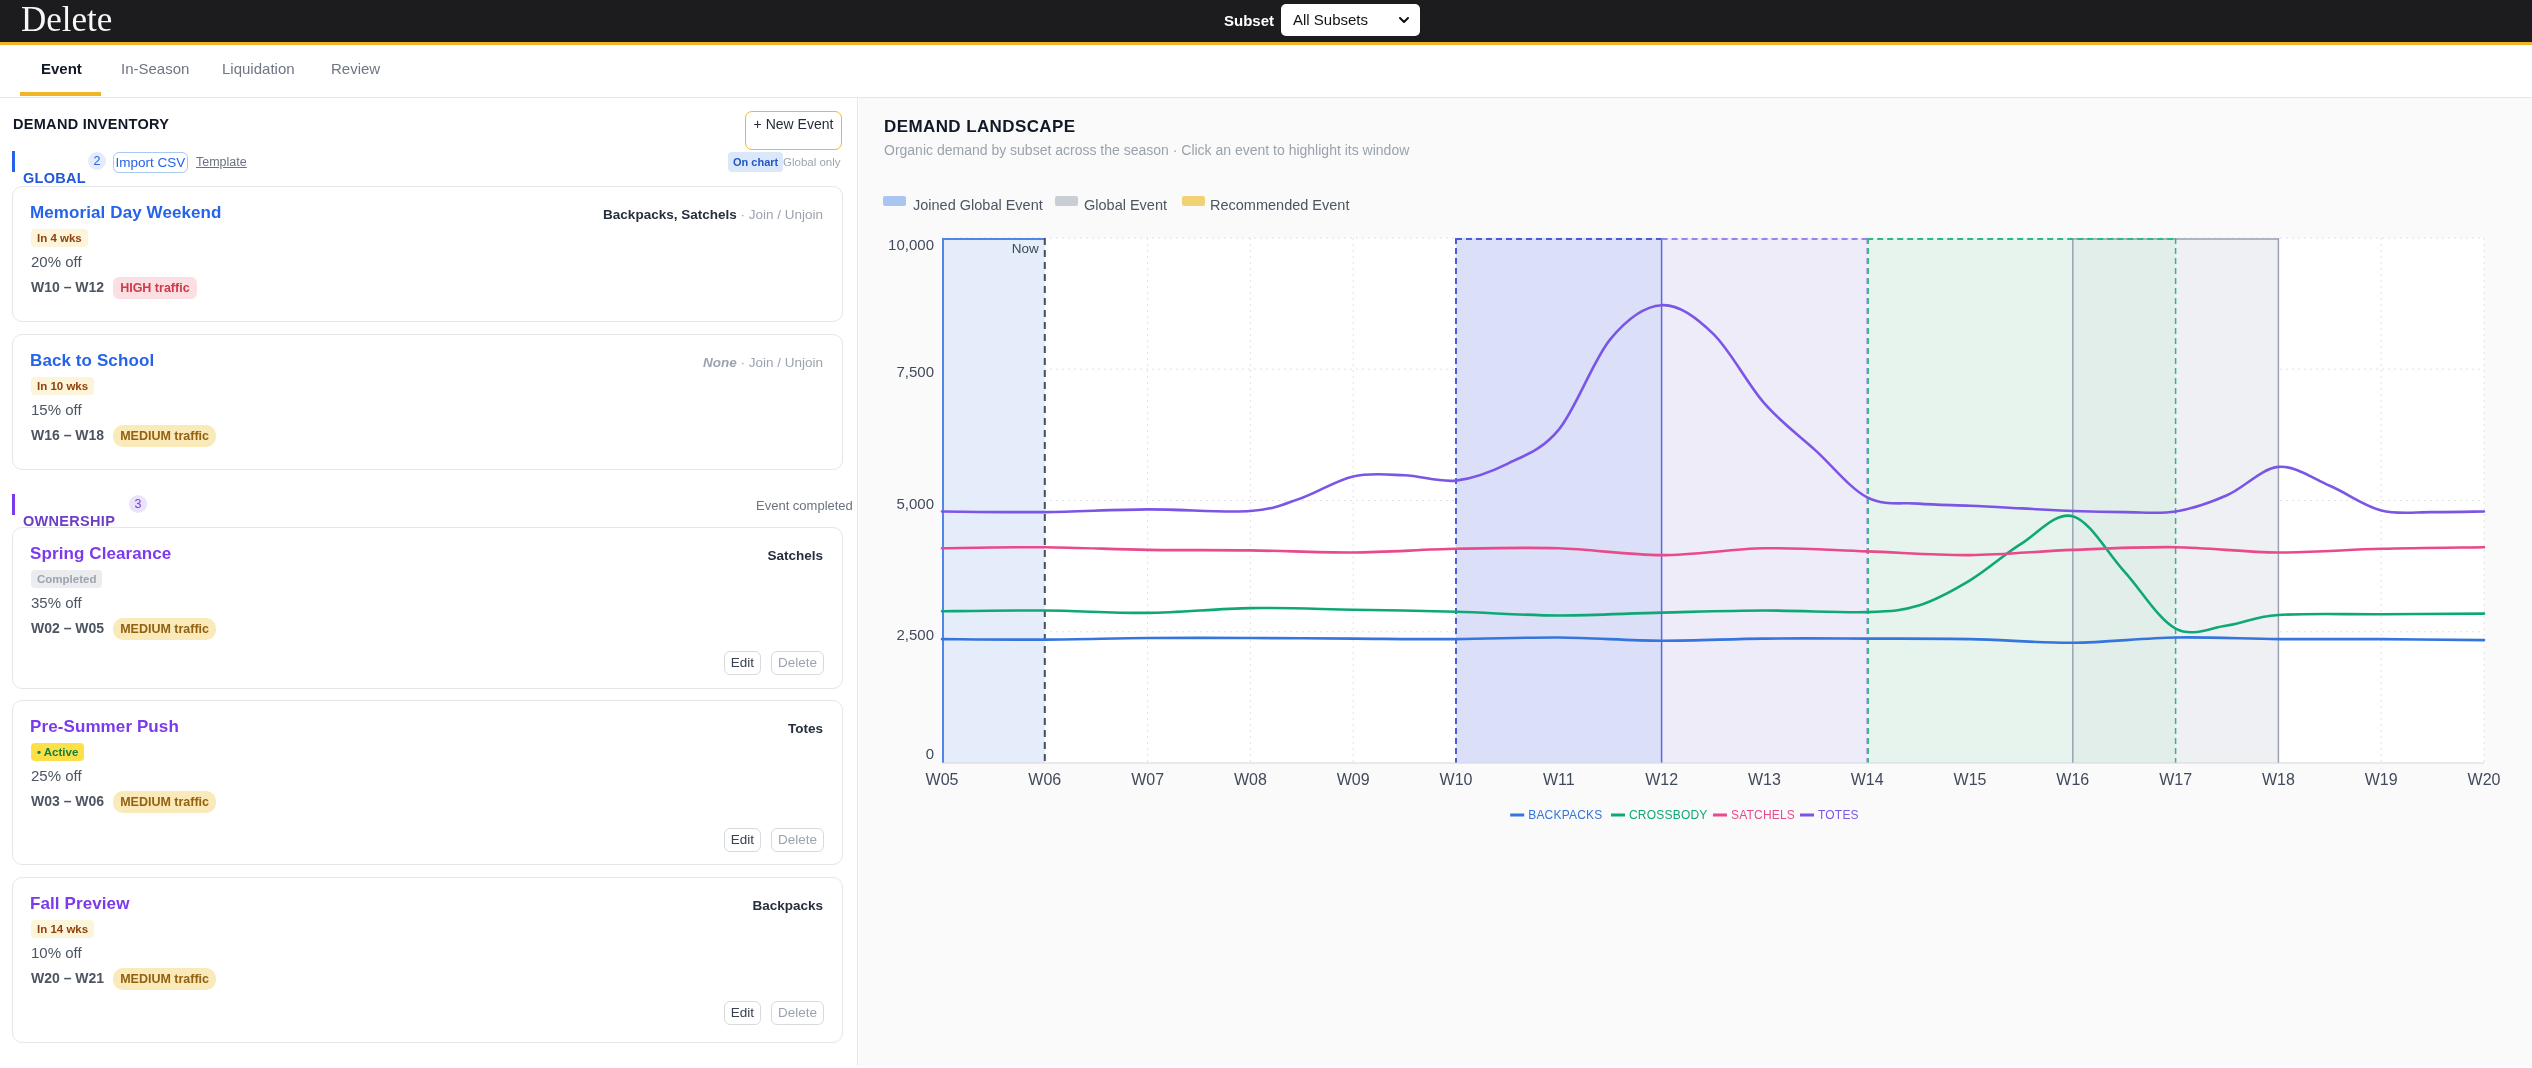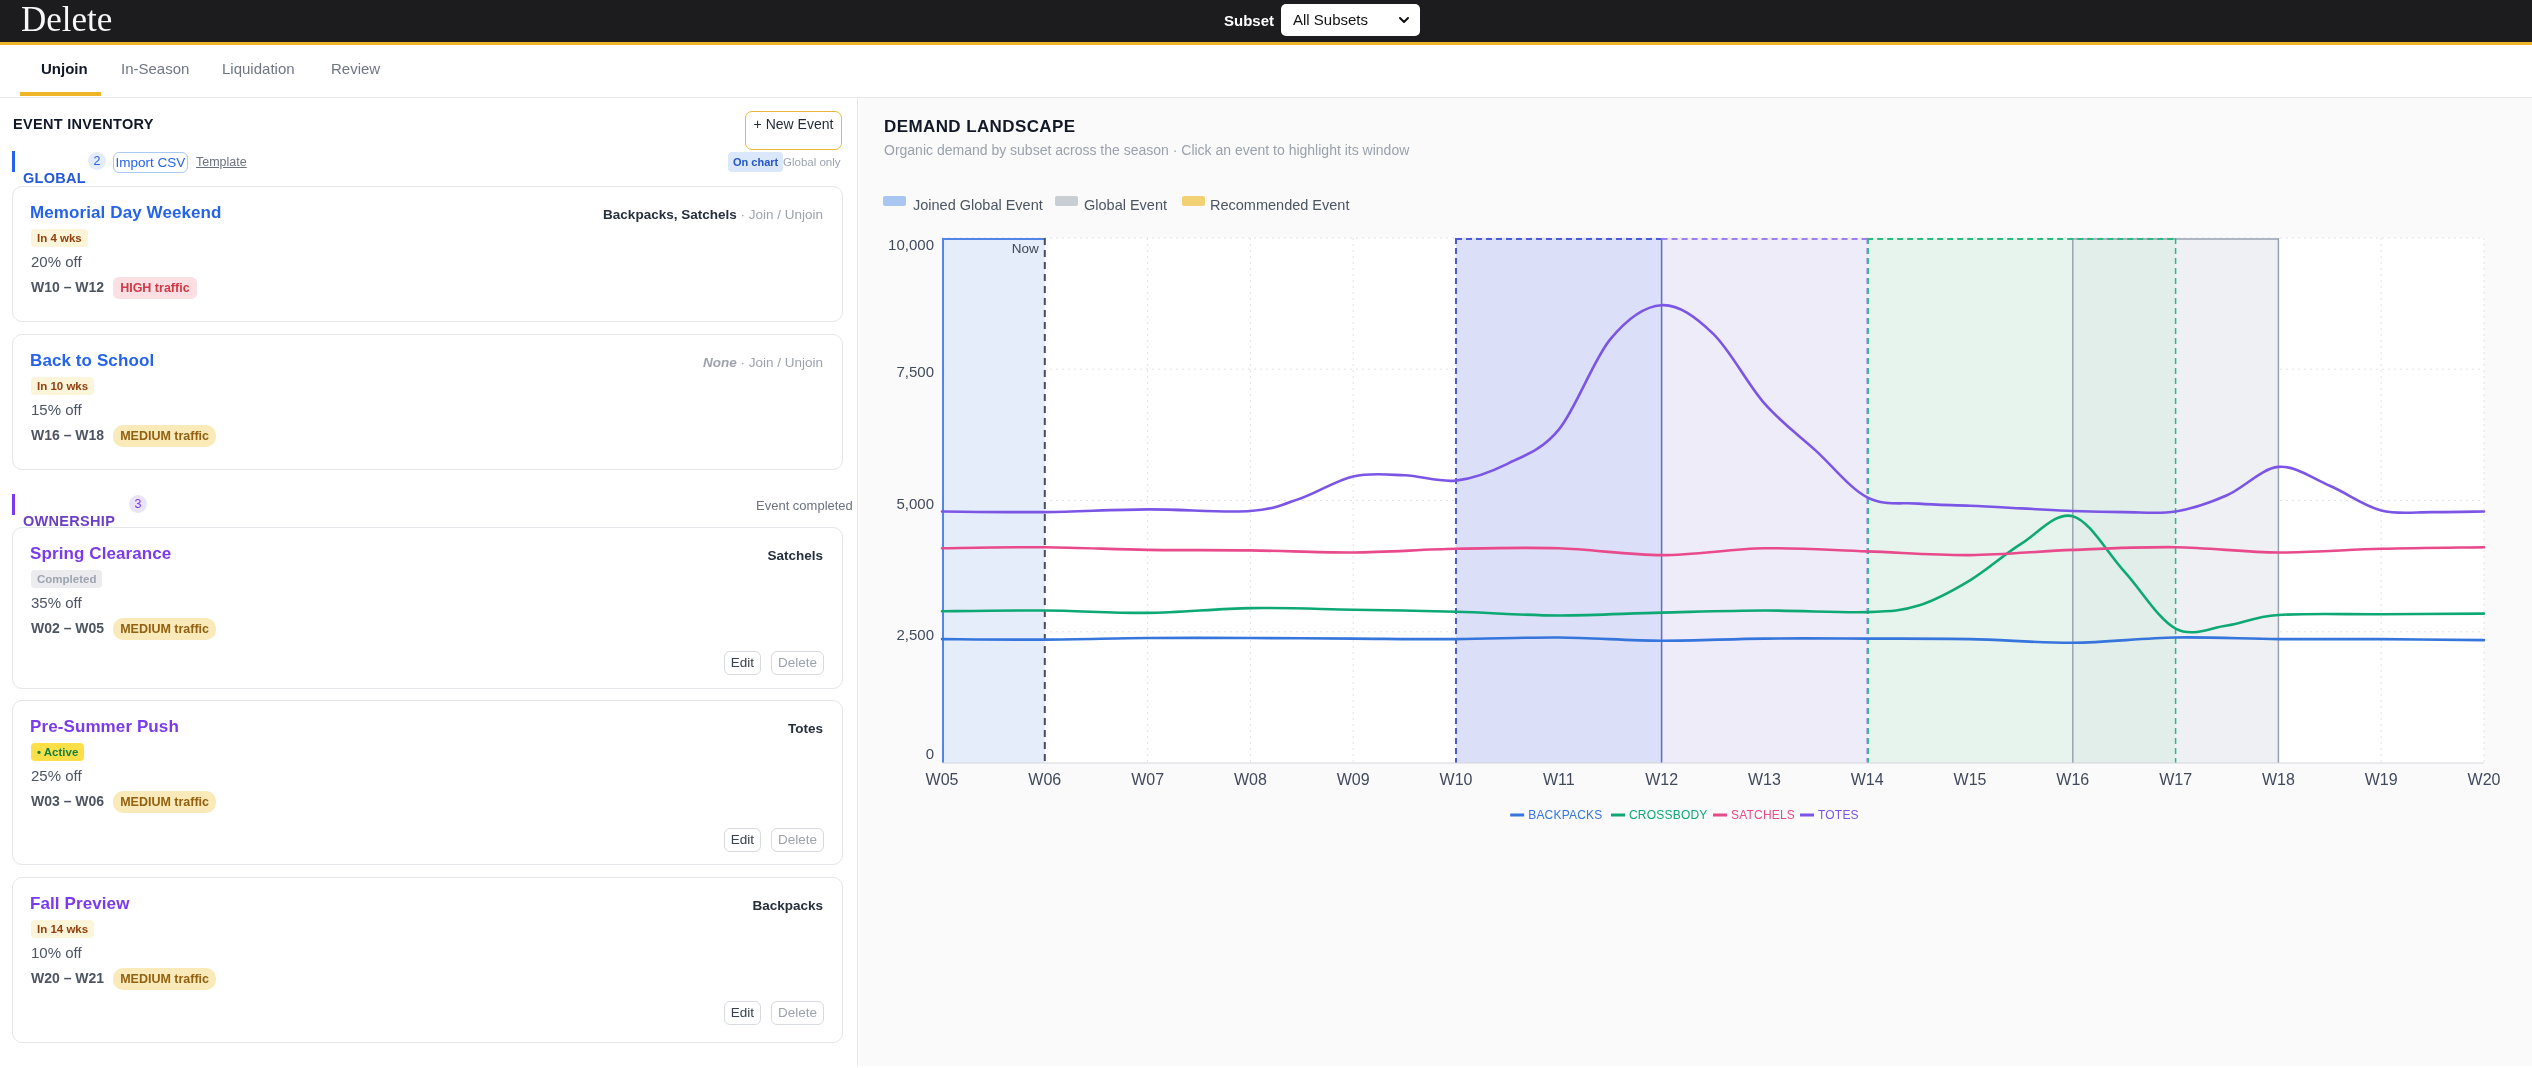--- a/index.html
+++ b/index.html
@@ -68,29 +68,29 @@
 </style></head>
 <body>
 <div class="topbar"></div>
 <div class="brand">Delete</div>
 <div class="subset-lab">Subset</div>
 <div class="select">All Subsets<svg width="12" height="12" viewBox="0 0 12 12">
       <path d="M2 4 L6 8 L10 4" fill="none" stroke="#111" stroke-width="2" stroke-linecap="round" stroke-linejoin="round"></path>
     </svg></div>
 <div class="goldline"></div>
 <div class="tabs">
-  <span class="tab active" style="left:41px">Unjoin</span>
+  <span class="tab active" style="left:41px">Event</span>
   <span class="tab" style="left:121px">In-Season</span>
   <span class="tab" style="left:222px">Liquidation</span>
   <span class="tab" style="left:331px">Review</span>
   <div class="underline"></div>
 </div>
 <div class="left"></div>
 <div class="right"></div>
-<h2 class="inv">EVENT INVENTORY</h2>
+<h2 class="inv">DEMAND INVENTORY</h2>
 <div class="newevent">+ New Event</div>
 <div class="sechead" style="top:151px;width:846px">
   <div class="secbar" style="background:#2563eb"></div>
   <span class="sectitle" style="color:#2458d8">GLOBAL</span>
   <span class="seccount" style="left:76px;background:#e4ebfa;color:#2563eb">2</span>
   <span class="impcsv">Import CSV</span>
   <span class="tmpl">Template</span>
   <span class="onchart">On chart</span>
   <span class="globalonly">Global only</span>
 </div>

